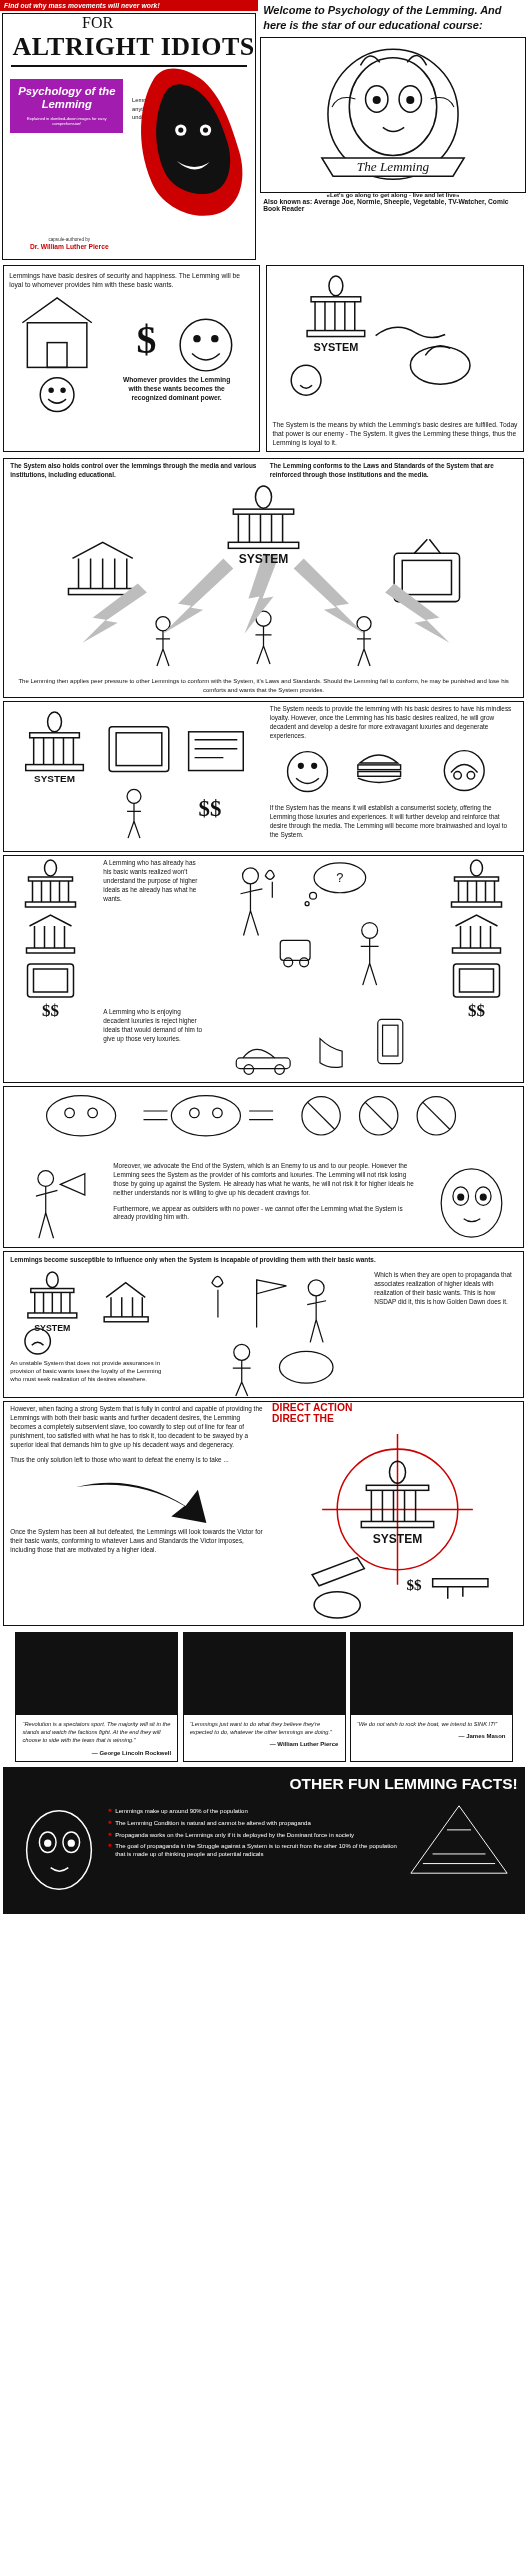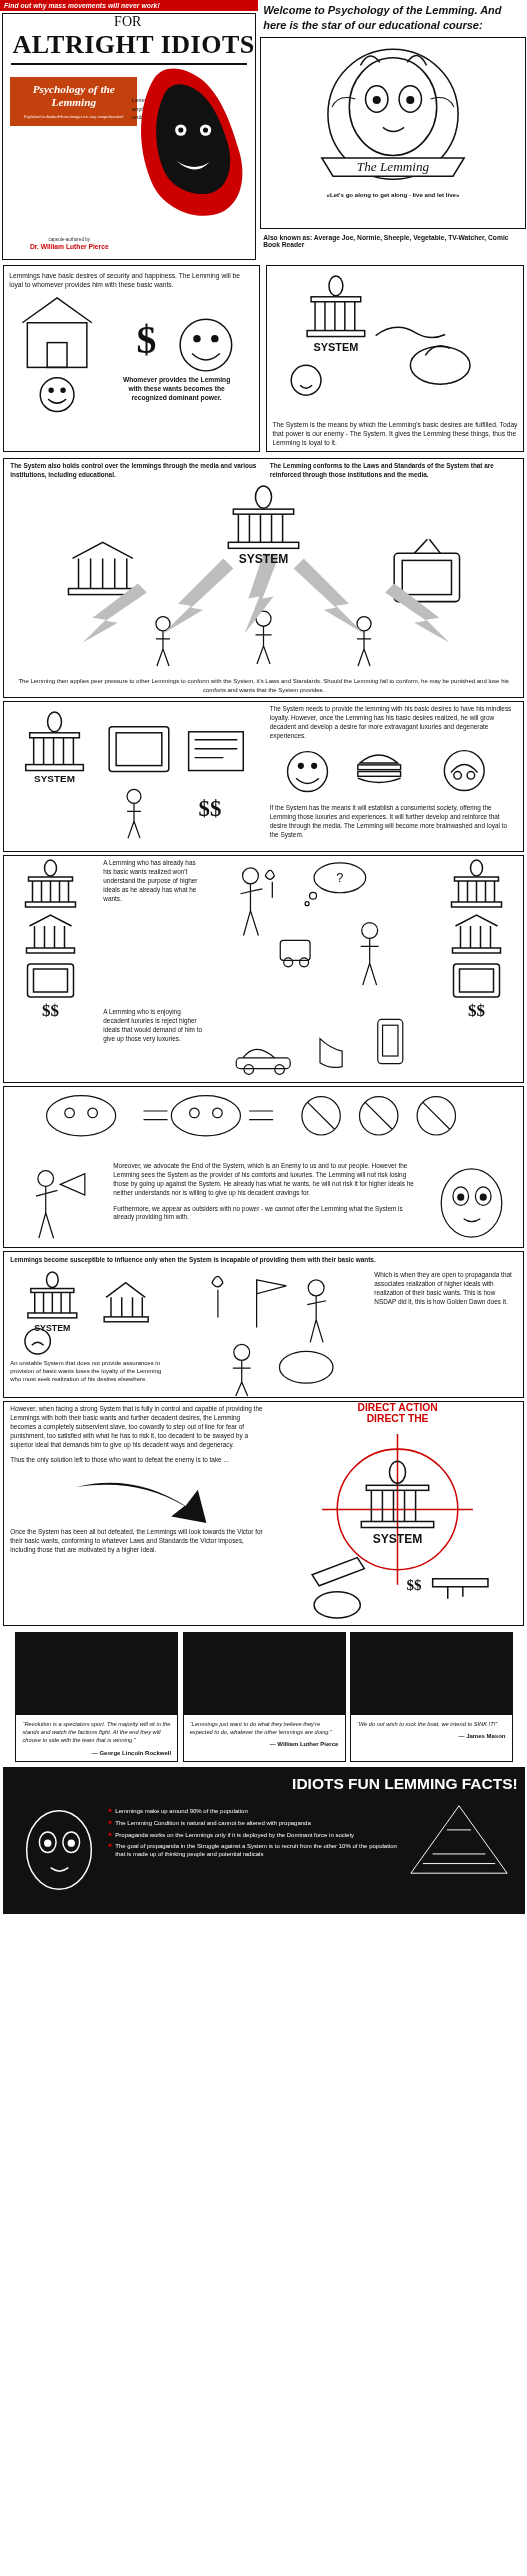--- a/index.html
+++ b/index.html
@@ -29,46 +29,46 @@
     font-size:6.7px; padding:2.1px 4.1px; letter-spacing:0.1px;
   }
   .poster {
     border:1.5px solid #111; margin:2.1px; height:247px; position:relative; overflow:hidden;
     background:#fff;
   }
   .title-lemmings {
     font-family:"Liberation Serif", serif;
     font-size:38px; font-weight:bold; letter-spacing:0.5px; margin:8.2px 0 0 9.3px;
   }
-  .title-for { font-family:"Liberation Serif", serif; font-size:14px; margin-left:111px; }
+  .title-for { font-family:"Liberation Serif", serif; font-size:16px; margin-left:79px; }
   .title-alt {
     font-family:"Liberation Serif", serif; font-size:26px; font-weight:bold;
     margin-left:9.3px; letter-spacing:0.5px;
   }
   .title-rule { border-bottom:2.1px solid #111; margin:3.1px 8.2px 0 8.2px; }
   .red-box {
-    background:#c2410c; color:#fff; width:127px; margin:11.3px 0 0 7.2px; padding:6.2px 5.2px;
-    font-family:Liberation Serif, serif; font-style:italic; font-weight:bold; font-size:11.3px;
+    background:#a21caf; color:#fff; width:113px; margin:11.3px 0 0 7.2px; padding:6.2px 5.2px;
+    font-family:Liberation Sans, sans-serif; font-style:italic; font-weight:bold; font-size:11.3px;
     text-align:center; line-height:1.2;
   }
   .red-box .sub { font-size:4.1px; font-style:normal; font-weight:normal; margin-top:4.1px; line-height:1.3;}
   .poster-blurb {
     position:absolute; left:129px; top:82px; width:93px; font-size:5.7px; line-height:1.45;
   }
   .poster-credit {
     position:absolute; left:7.2px; bottom:7.2px; width:118px; font-size:4.6px; line-height:1.3;
     color:#333; text-align:center;
   }
   .poster-credit .big { color:#cc0000; font-weight:bold; font-size:6.7px; }
 
   
   .portrait { position:absolute; right:3.1px; top:44px; width:129px; height:170px; }
 
   .intro-text { font-size:11px; font-weight:bold; line-height:1.4; padding:3.1px 5.2px 1px 5.2px;font-style:italic; }
-  .lem-card { border:1.5px solid #111; margin:2.1px; height:192px; position:relative; background:#fff; }
+  .lem-card { border:1.5px solid #111; margin:2.1px; height:156px; position:relative; background:#fff; }
   .aka {
     font-size:6.7px; font-weight:bold; padding:3.1px 5.2px;
   }
 
   
   svg { display:block; }
   .fig { display:block; margin:0 auto; }
 
   .sec { width:521px; margin:3.1px; border:1.5px solid #111; }
   .txtline { font-size:6.4px; line-height:1.4; padding:3.1px 6.2px; }
@@ -80,21 +80,21 @@
 
   .quote-box { border:1.5px solid #111; width:163px; margin:2.1px; }
   .quote-img { height:82px; background:#111; }
   .quote-txt { font-size:5.7px; line-height:1.45; padding:5.2px 6.2px; font-style:italic; }
   .quote-auth { font-size:6px; font-weight:bold; text-align:right; padding:0 6.2px 5.2px; }
 
   .facts { background:#111; color:#fff; margin:3.1px; padding:5.2px 7.2px 10.3px; }
   .facts h2 { font-size:15.5px; margin:3.1px 0 7.2px; text-align:right; font-weight:bold; }
   .fact-item { display:flex; align-items:flex-start; font-size:6px; margin:3.6px 0; line-height:1.35; }
   .bullet { color:#cc0000; font-size:5.7px; margin-right:3.6px; line-height:1.2; }
-  .direct-action { color:#cc0000; font-weight:bold; font-size:10.3px; text-align:center; line-height:1.1; }
+  .direct-action { color:#cc0000; font-weight:bold; font-size:10.3px; line-height:1.1; }
 </style>
 </head>
 <body>
 
 <div class="page">
 
   <div class="header">
     <div class="header-left">
       <div class="redbar">Find out why mass movements will never work!</div>
       <div class="poster">
@@ -495,21 +495,21 @@
       <div class="quote-auth">— William Luther Pierce</div>
     </div>
     <div class="quote-box">
       <div class="quote-img"></div>
       <div class="quote-txt">“We do not wish to rock the boat, we intend to SINK IT!”</div>
       <div class="quote-auth">— James Mason</div>
     </div>
   </div>
 
   <div class="facts">
-    <h2>IDIOTS FUN LEMMING FACTS!</h2>
+    <h2>OTHER FUN LEMMING FACTS!</h2>
     <div class="row">
       <div style="width:98px;">
         <svg viewBox="0 0 190 210" width="98" height="103" class="fig">
           <g fill="none" stroke="#ffffff" stroke-width="3">
             <ellipse cx="95" cy="100" rx="66" ry="80"></ellipse>
             <ellipse cx="72" cy="84" rx="17" ry="21"></ellipse>
               <ellipse cx="120" cy="84" rx="17" ry="21"></ellipse>
             <circle cx="72" cy="86" r="6" fill="#fff"></circle>
               <circle cx="120" cy="86" r="6" fill="#fff"></circle>
             <path d="M78 136 q18 14 36 0"></path>

